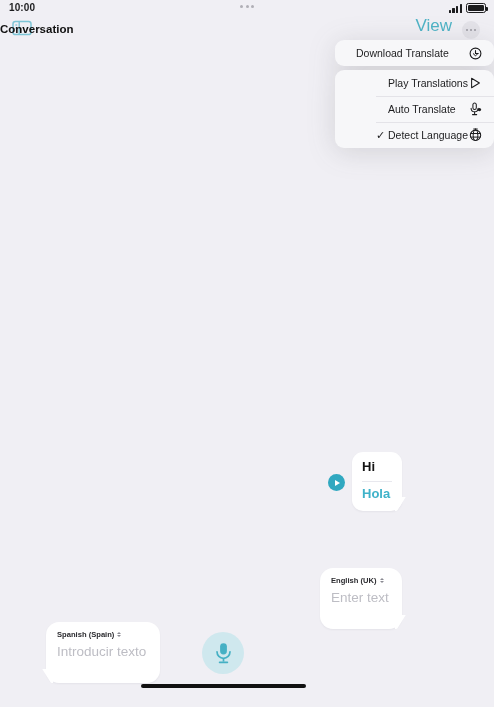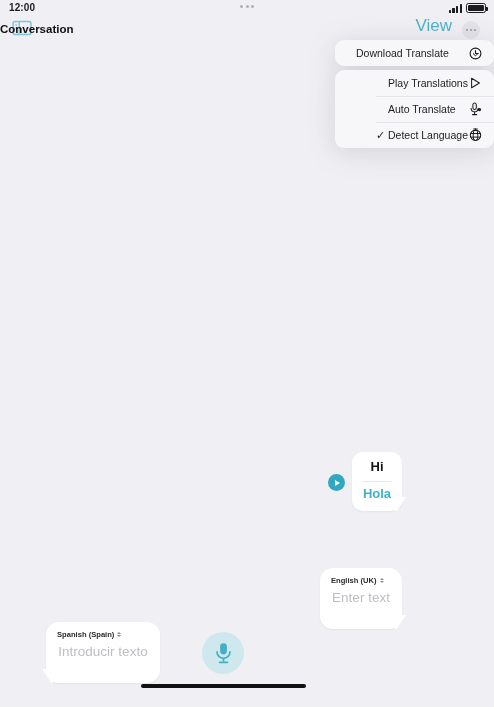--- a/index.html
+++ b/index.html
@@ -106,21 +106,21 @@
   .mi-icon{
     flex:0 0 16px; width:16px; height:16px;
     display:flex; align-items:center; justify-content:center;
     color:#1c1c1e;
   }
   .menu-item.danger .mi-label,
   .menu-item.danger .mi-icon{ color:#f2655c; }
 
   
   .convo{
-    position:absolute; top:46px; left:0; width:446px; bottom:10px;text-align:center;
+    position:absolute; top:46px; left:0; width:446px; bottom:10px;
   }
 
   .bubble{
     position:absolute;
     background:#fff;
     border-radius:13px;
     box-shadow:0 1px 2px rgba(80,80,95,.07);
   }
   
   .bubble .tail{
@@ -214,21 +214,21 @@
     display:flex; justify-content:center;
   }
   .home-ind i{
     display:block; width:165px; height:4px; border-radius:3px; background:#111;
   }
 </style>
 </head>
 <body>
 
 <div class="statusbar">
-  <div class="sb-time">12:00</div>
+  <div class="sb-time">10:00</div>
   <div class="sb-dots">
     <i></i>
     <i></i>
     <i></i>
   </div>
   <div class="sb-right">
     <div class="bars">
       <i></i>
         <i></i>
         <i></i>

